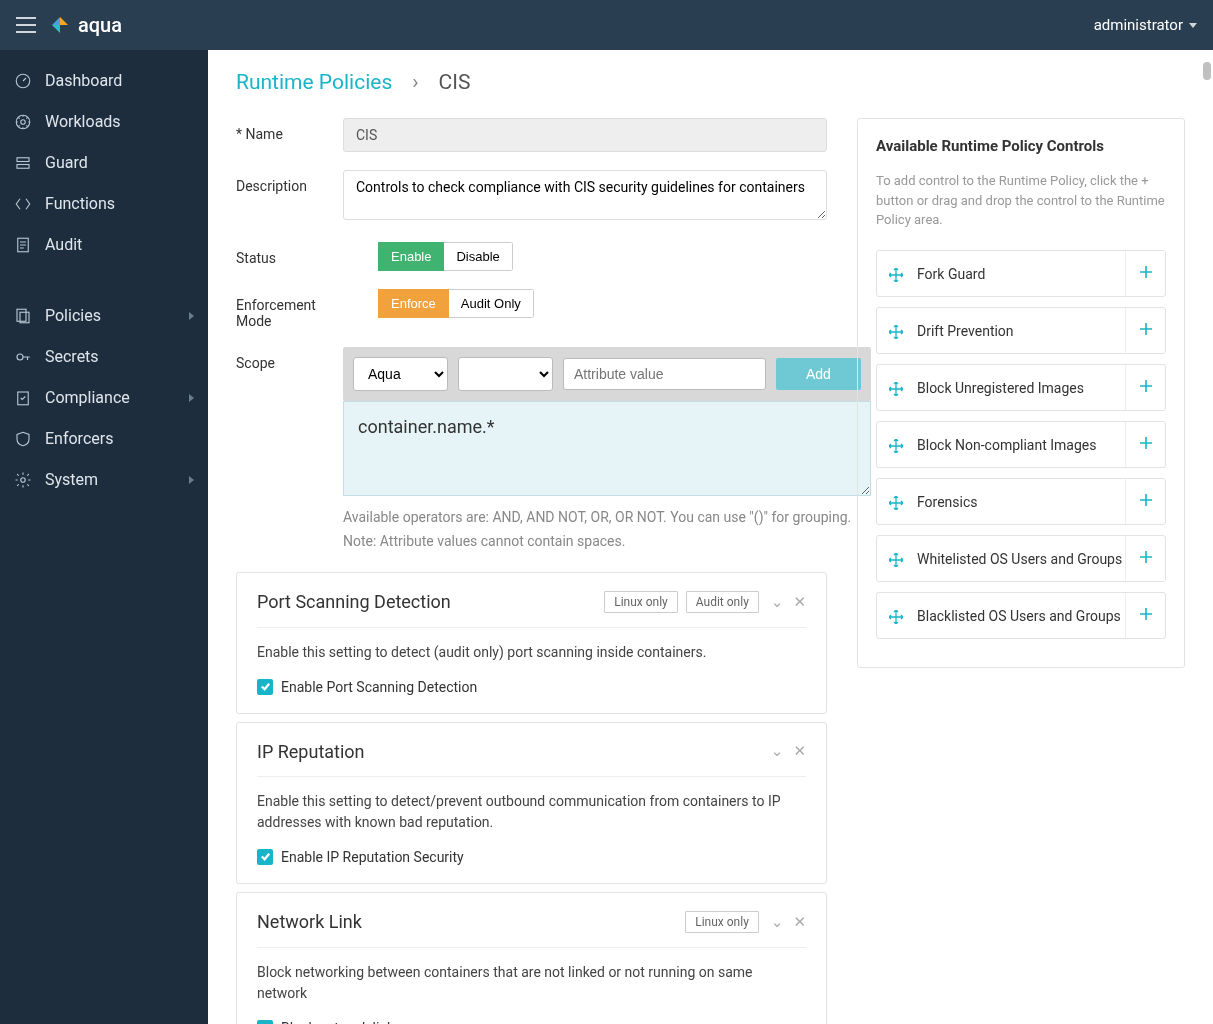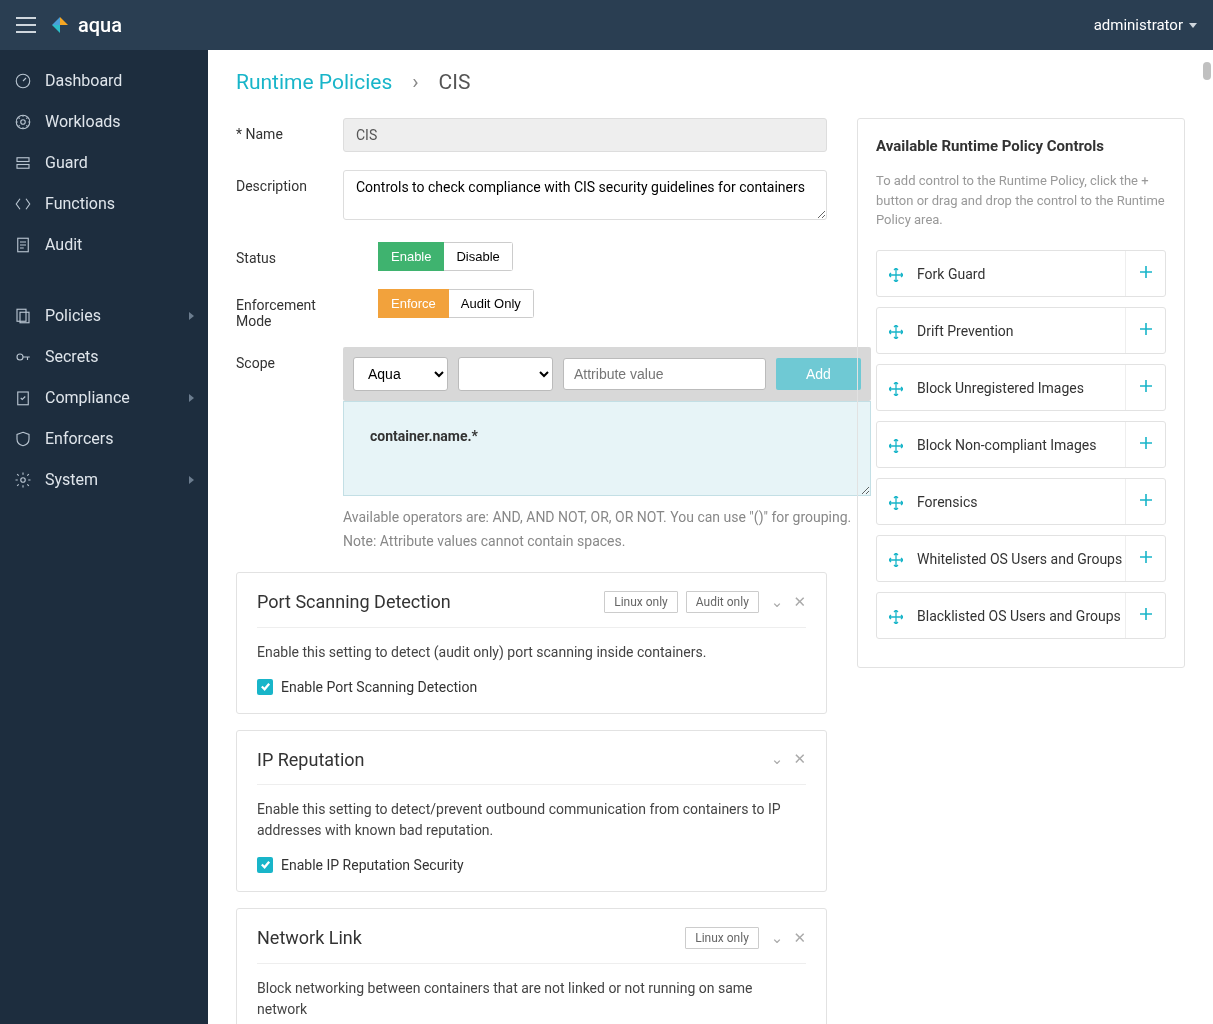--- a/index.html
+++ b/index.html
@@ -45,24 +45,24 @@
 .btn-group button { border: 1px solid #ccc; background: #fff; padding: 6px 12px; font-size: 13px; cursor: pointer; }
 .btn-group button.active-green { background: #3fb36f; border-color: #3fb36f; color: #fff; }
 .btn-group button.active-orange { background: #f2a23c; border-color: #f2a23c; color: #fff; }
 .btn-group button + button { border-left: none; }
 
 .scope-bar { background: #d8d8d8; padding: 10px; display: flex; gap: 10px; align-items: center; border-radius: 2px; }
 .scope-bar select, .scope-bar input { padding: 7px 10px; border: 1px solid #bbb; border-radius: 3px; font-size: 14px; background: #fff; }
 .scope-bar select { min-width: 95px; }
 .scope-bar input { flex: 1; }
 .scope-bar .add-btn { background: #6fc9d4; border: none; color: #fff; padding: 8px 30px; border-radius: 2px; font-size: 14px; cursor: pointer; }
-.scope-box { background: #e7f4f7; border: 1px solid #c3dfe5; padding: 26px; font-size: 14px; font-weight: 700; min-height: 95px; resize: both; overflow: auto; }
+.scope-box { background: #e7f4f7; border: 1px solid #c3dfe5; padding: 14px; font-size: 18px; font-weight: 400; min-height: 95px; resize: both; overflow: auto; }
 .scope-hints { font-size: 14px; color: #888; margin-top: 10px; line-height: 1.7; }
 
-.panel { border: 1px solid #e2e2e2; border-radius: 3px; margin-top: 16px; padding: 18px 20px; }
+.panel { border: 1px solid #e2e2e2; border-radius: 3px; margin-top: 8px; padding: 18px 20px; }
 .panel-head { display: flex; align-items: center; margin-bottom: 14px; border-bottom: 1px solid #eee; padding-bottom: 14px; }
 .panel-title { font-size: 18px; color: #333; flex: 1; }
 .badge { font-size: 12px; border: 1px solid #ccc; padding: 3px 9px; border-radius: 1px; color: #666; margin-left: 8px; }
 .panel-icons { display: flex; gap: 10px; margin-left: 12px; }
 .panel-icons span { color: #aaa; cursor: pointer; font-size: 15px; }
 .panel-desc { font-size: 14px; color: #444; margin-bottom: 16px; line-height: 1.5; }
 .checkbox-row { display: flex; align-items: center; gap: 8px; font-size: 14px; }
 .checkbox { width: 16px; height: 16px; background: #18b5c9; border-radius: 2px; display: flex; align-items: center; justify-content: center; }
 .checkbox svg { width: 11px; height: 11px; stroke: #fff; stroke-width: 2.5; fill: none; }
 

